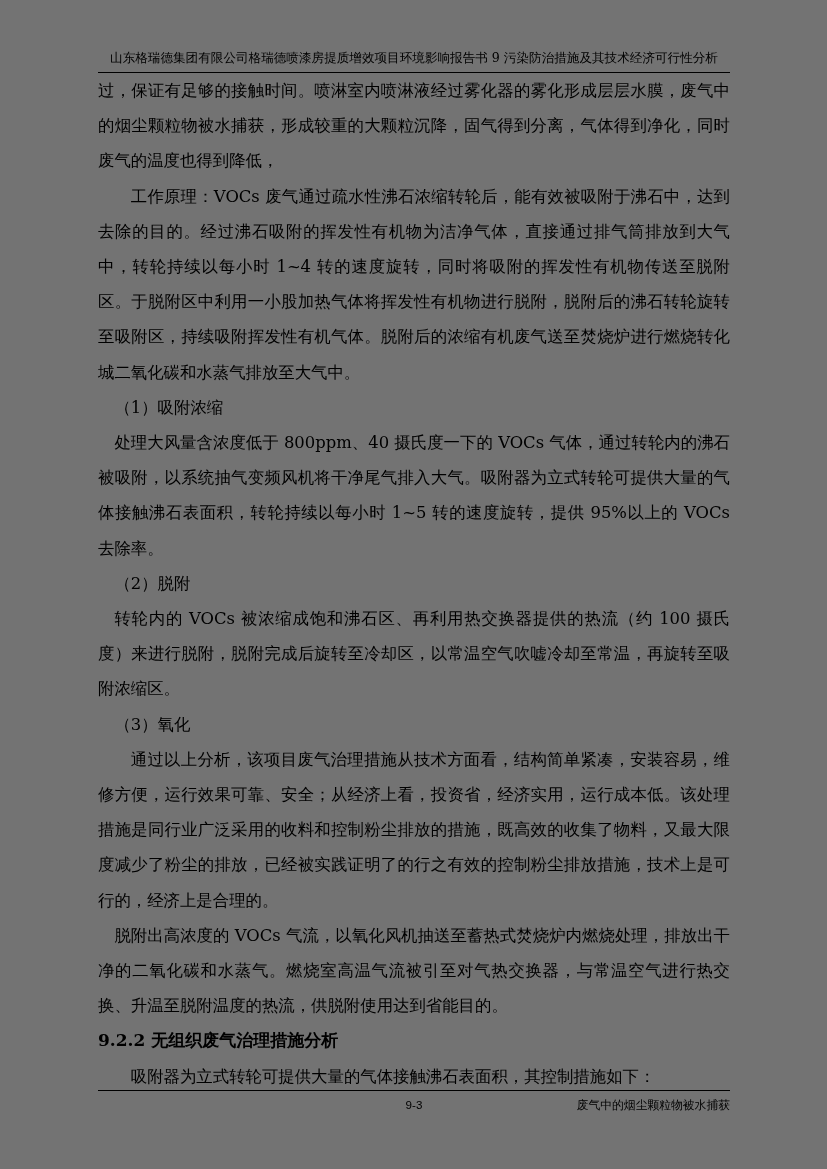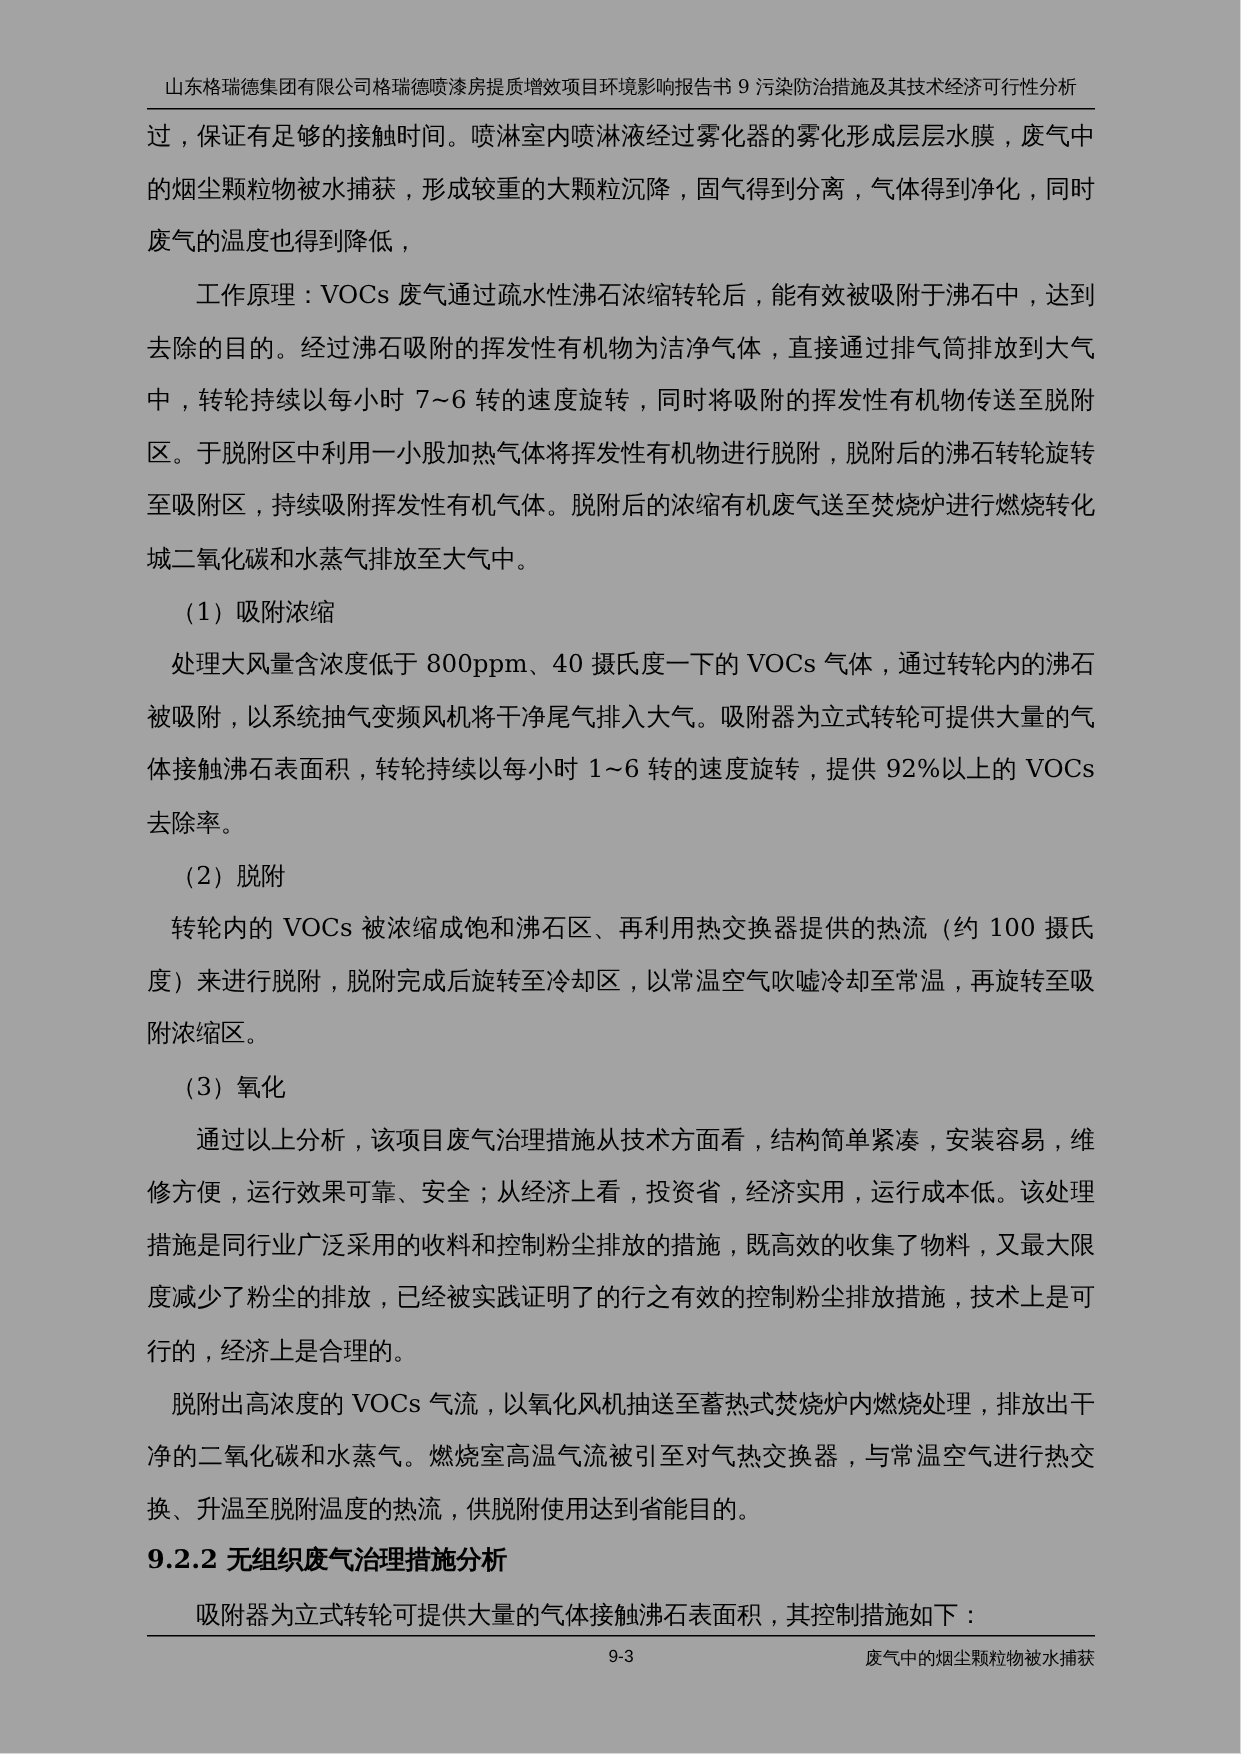--- a/index.html
+++ b/index.html
@@ -5,21 +5,21 @@
   html, body {
     margin: 0;
     padding: 0;
     background: #ffffff;
   }
   .page {
     position: relative;
     width: 827px;
     height: 1169px;
     margin: 0 auto;
-    background: #a3a3a3;
+    background: #737373;
     box-sizing: border-box;
     font-family: "DejaVu Serif", "Liberation Serif", serif;
     color: #000000;
     overflow: hidden;
   }
   .content {
     position: absolute;
     left: 98px;
     top: 48px;
     width: 632px;
@@ -87,23 +87,23 @@
 <body>
 
 <div class="page">
 
   <div class="content">
 
     <div class="header">山东格瑞德集团有限公司格瑞德喷漆房提质增效项目环境影响报告书 9 污染防治措施及其技术经济可行性分析</div>
 
     <div class="body-text">
       <p class="p noindent">过，保证有足够的接触时间。喷淋室内喷淋液经过雾化器的雾化形成层层水膜，废气中的烟尘颗粒物被水捕获，形成较重的大颗粒沉降，固气得到分离，气体得到净化，同时废气的温度也得到降低，</p>
-      <p class="p indent2">工作原理：VOCs 废气通过疏水性沸石浓缩转轮后，能有效被吸附于沸石中，达到去除的目的。经过沸石吸附的挥发性有机物为洁净气体，直接通过排气筒排放到大气中，转轮持续以每小时 7~6 转的速度旋转，同时将吸附的挥发性有机物传送至脱附区。于脱附区中利用一小股加热气体将挥发性有机物进行脱附，脱附后的沸石转轮旋转至吸附区，持续吸附挥发性有机气体。脱附后的浓缩有机废气送至焚烧炉进行燃烧转化城二氧化碳和水蒸气排放至大气中。</p>
+      <p class="p indent2">工作原理：VOCs 废气通过疏水性沸石浓缩转轮后，能有效被吸附于沸石中，达到去除的目的。经过沸石吸附的挥发性有机物为洁净气体，直接通过排气筒排放到大气中，转轮持续以每小时 1~4 转的速度旋转，同时将吸附的挥发性有机物传送至脱附区。于脱附区中利用一小股加热气体将挥发性有机物进行脱附，脱附后的沸石转轮旋转至吸附区，持续吸附挥发性有机气体。脱附后的浓缩有机废气送至焚烧炉进行燃烧转化城二氧化碳和水蒸气排放至大气中。</p>
       <p class="p indent1">（1）吸附浓缩</p>
-      <p class="p indent1">处理大风量含浓度低于 800ppm、40 摄氏度一下的 VOCs 气体，通过转轮内的沸石被吸附，以系统抽气变频风机将干净尾气排入大气。吸附器为立式转轮可提供大量的气体接触沸石表面积，转轮持续以每小时 1~6 转的速度旋转，提供 92%以上的 VOCs 去除率。</p>
+      <p class="p indent1">处理大风量含浓度低于 800ppm、40 摄氏度一下的 VOCs 气体，通过转轮内的沸石被吸附，以系统抽气变频风机将干净尾气排入大气。吸附器为立式转轮可提供大量的气体接触沸石表面积，转轮持续以每小时 1~5 转的速度旋转，提供 95%以上的 VOCs 去除率。</p>
       <p class="p indent1">（2）脱附</p>
       <p class="p indent1">转轮内的 VOCs 被浓缩成饱和沸石区、再利用热交换器提供的热流（约 100 摄氏度）来进行脱附，脱附完成后旋转至冷却区，以常温空气吹嘘冷却至常温，再旋转至吸附浓缩区。</p>
       <p class="p indent1">（3）氧化</p>
       <p class="p indent2">通过以上分析，该项目废气治理措施从技术方面看，结构简单紧凑，安装容易，维修方便，运行效果可靠、安全；从经济上看，投资省，经济实用，运行成本低。该处理措施是同行业广泛采用的收料和控制粉尘排放的措施，既高效的收集了物料，又最大限度减少了粉尘的排放，已经被实践证明了的行之有效的控制粉尘排放措施，技术上是可行的，经济上是合理的。</p>
       <p class="p indent1">脱附出高浓度的 VOCs 气流，以氧化风机抽送至蓄热式焚烧炉内燃烧处理，排放出干净的二氧化碳和水蒸气。燃烧室高温气流被引至对气热交换器，与常温空气进行热交换、升温至脱附温度的热流，供脱附使用达到省能目的。</p>
       <p class="heading">9.2.2 无组织废气治理措施分析</p>
       <p class="p indent2">吸附器为立式转轮可提供大量的气体接触沸石表面积，其控制措施如下：</p>
     </div>
 
   </div>

